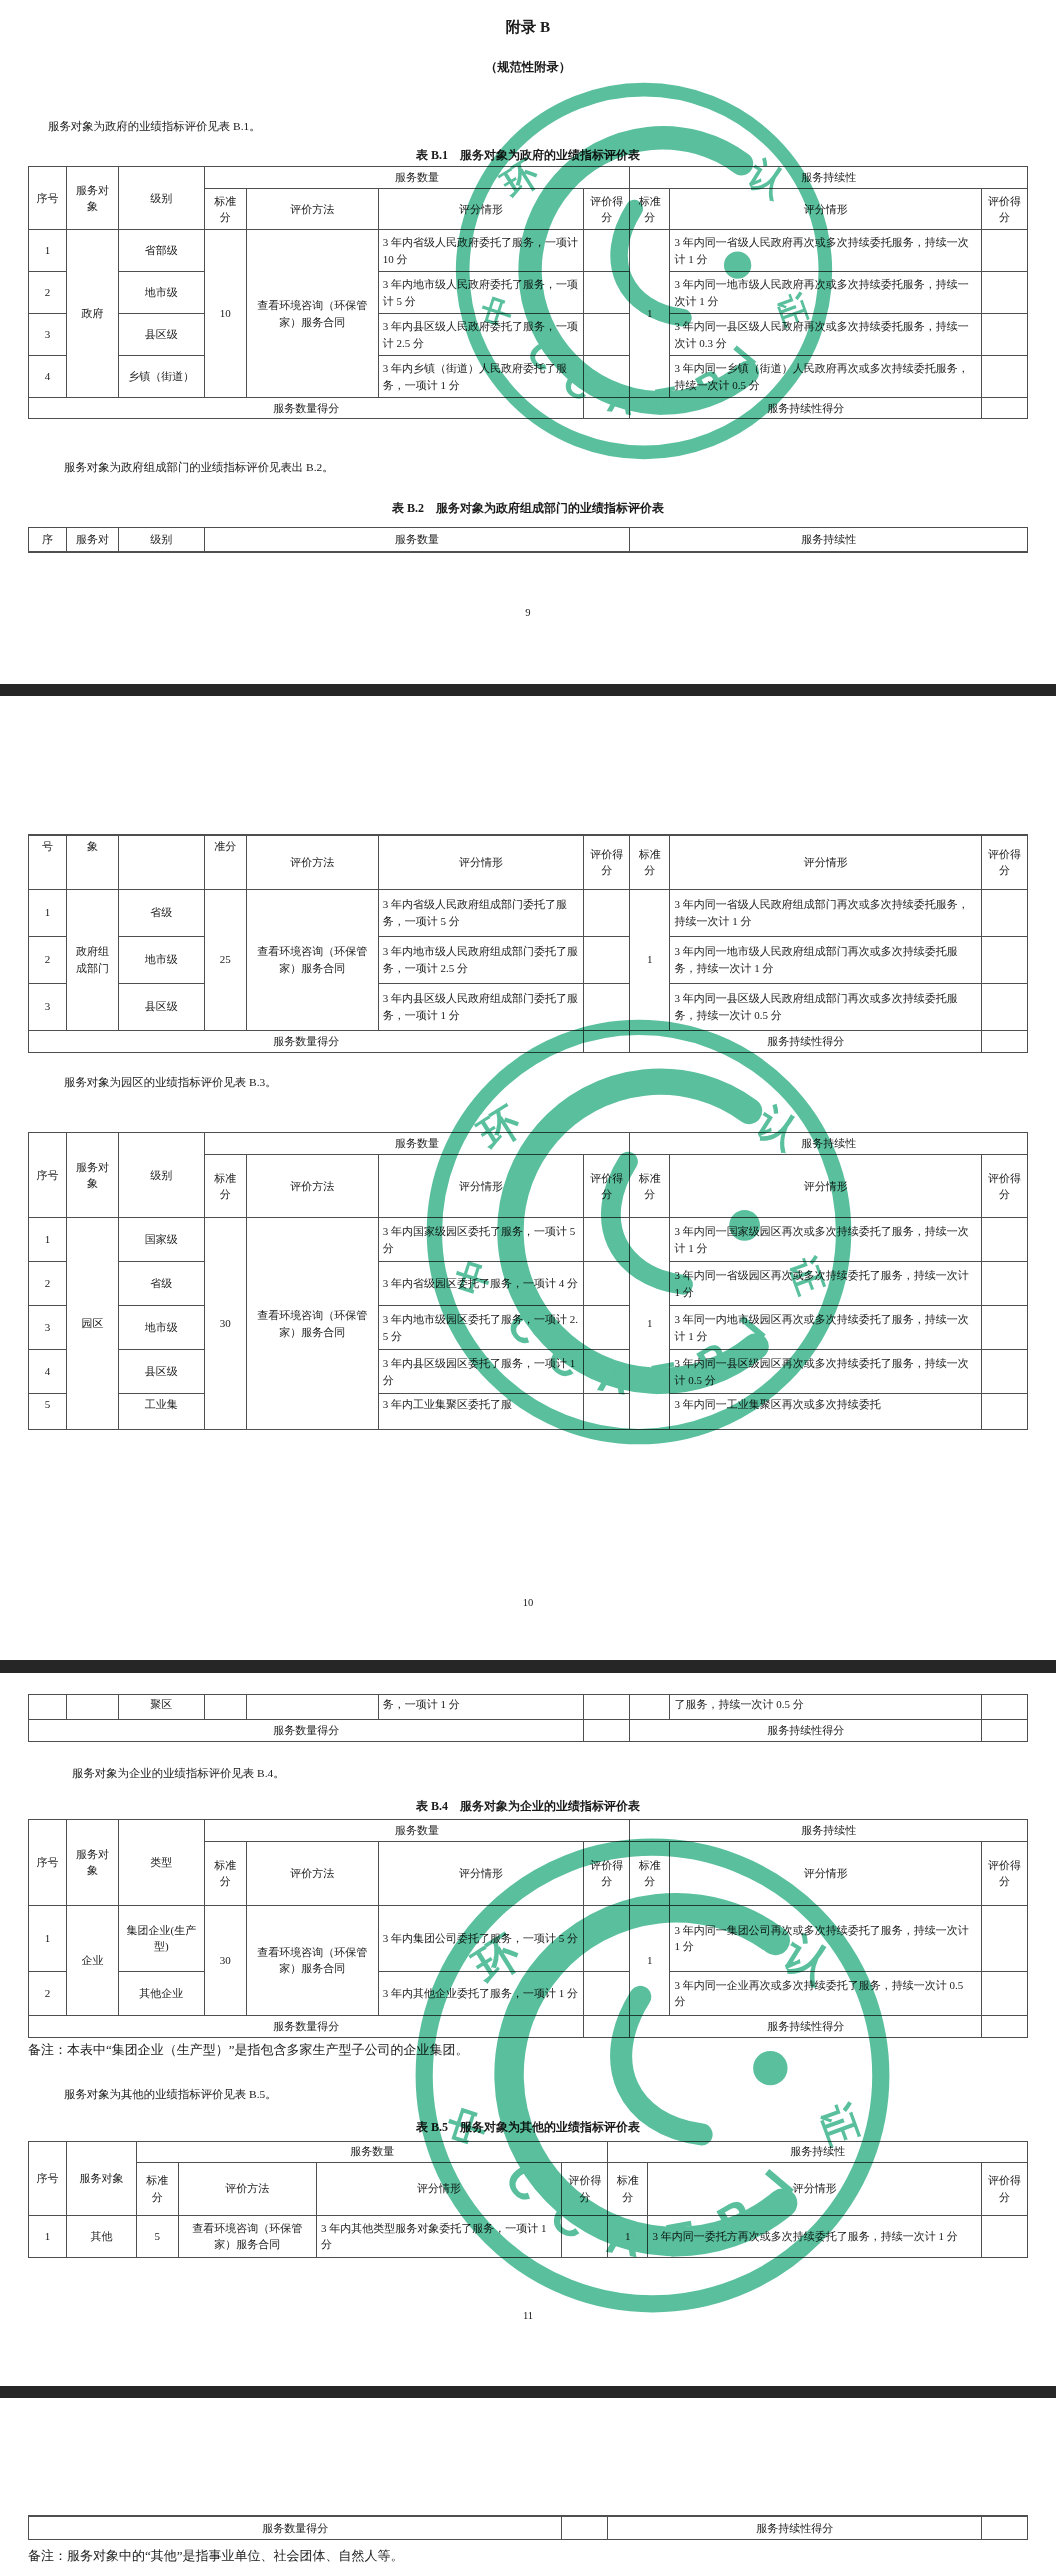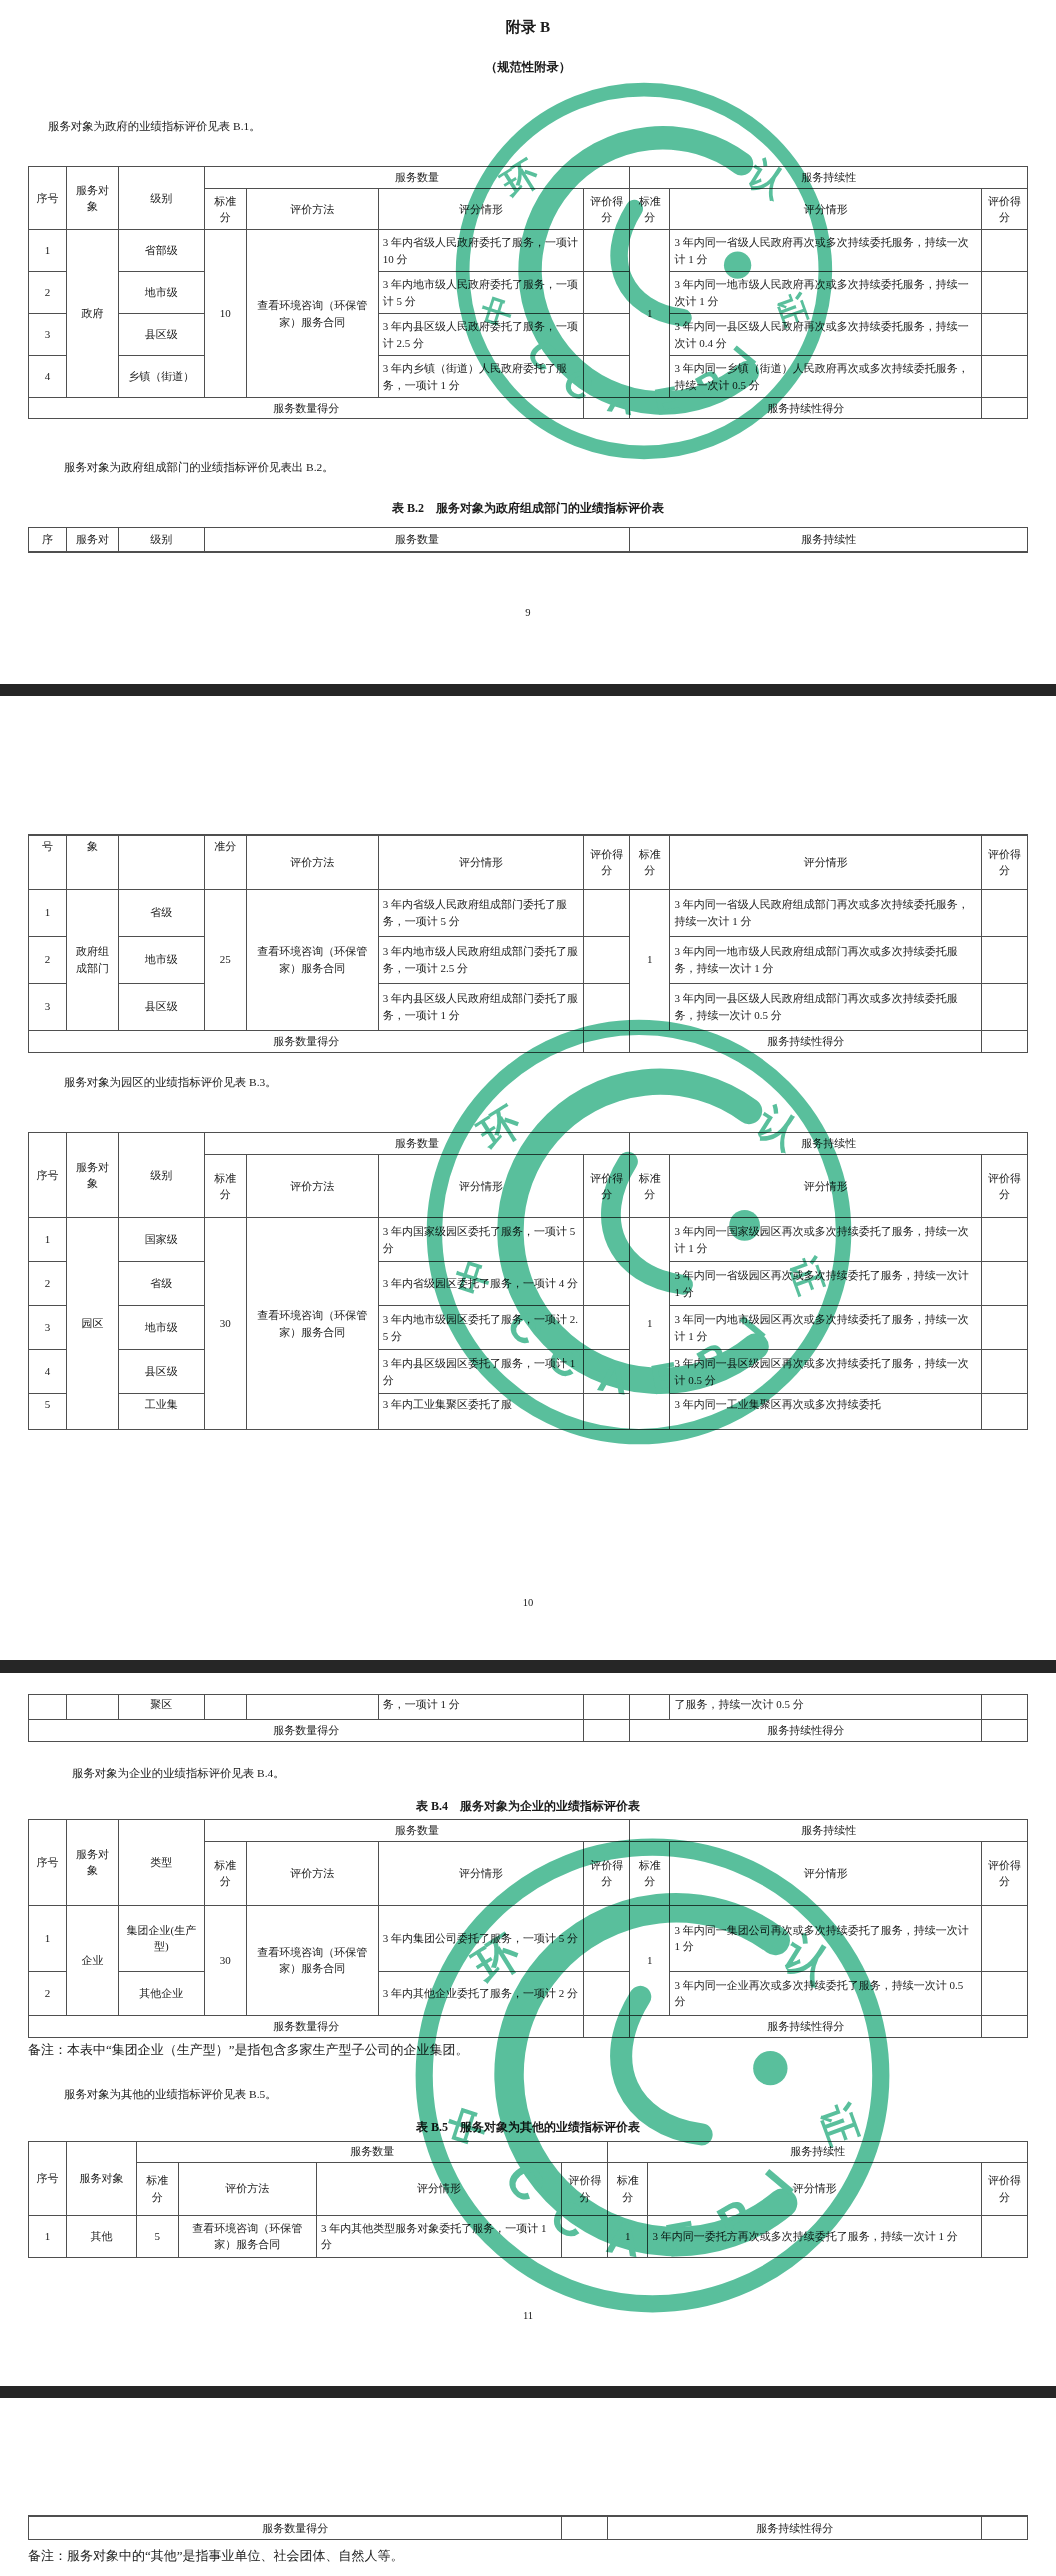--- a/index.html
+++ b/index.html
@@ -55,20 +55,21 @@
 <div class="canvas">
 
   <section class="page" style="height:684px">
     <svg class="stamp" viewBox="0 0 200 200" style="left:449px;top:76px;width:390px;height:390px">
         <use href="#stamp-shape"></use>
       </svg>
 
     <div class="abs ctr h2" style="top:59px">（规范性附录）</div>
     <div class="abs ctr h1" style="top:17px">附录 B</div>
     <div class="abs para" style="top:119px;left:48px">服务对象为政府的业绩指标评价见表 B.1。</div>
+    <div class="abs ctr tbltitle" style="top:147px">表 B.1　服务对象为政府的业绩指标评价表</div>
 
     <table class="abs" style="left:28px;top:166px">
       <colgroup>
           <col style="width:3.8%">
           <col style="width:5.2%">
           <col style="width:8.6%">
           <col style="width:4.2%">
           <col style="width:13.2%">
           <col style="width:20.6%">
           <col style="width:4.6%">
@@ -111,21 +112,21 @@
         <td class="sit">3 年内地市级人民政府委托了服务，一项计 5 分</td>
         <td></td>
         <td class="sit">3 年内同一地市级人民政府再次或多次持续委托服务，持续一次计 1 分</td>
         <td></td>
       </tr>
       <tr style="height:42px">
         <td>3</td>
         <td>县区级</td>
         <td class="sit">3 年内县区级人民政府委托了服务，一项计 2.5 分</td>
         <td></td>
-        <td class="sit">3 年内同一县区级人民政府再次或多次持续委托服务，持续一次计 0.4 分</td>
+        <td class="sit">3 年内同一县区级人民政府再次或多次持续委托服务，持续一次计 0.3 分</td>
         <td></td>
       </tr>
       <tr style="height:42px">
         <td>4</td>
         <td>乡镇（街道）</td>
         <td class="sit">3 年内乡镇（街道）人民政府委托了服务，一项计 1 分</td>
         <td></td>
         <td class="sit">3 年内同一乡镇（街道）人民政府再次或多次持续委托服务，持续一次计 0.5 分</td>
         <td></td>
       </tr>
@@ -403,21 +404,21 @@
         <td rowspan="2">查看环境咨询（环保管家）服务合同</td>
         <td class="sit">3 年内集团公司委托了服务，一项计 5 分</td>
         <td></td>
         <td rowspan="2">1</td>
         <td class="sit">3 年内同一集团公司再次或多次持续委托了服务，持续一次计 1 分</td>
         <td></td>
       </tr>
       <tr style="height:44px">
         <td>2</td>
         <td>其他企业</td>
-        <td class="sit">3 年内其他企业委托了服务，一项计 2 分</td>
+        <td class="sit">3 年内其他企业委托了服务，一项计 1 分</td>
         <td></td>
         <td class="sit">3 年内同一企业再次或多次持续委托了服务，持续一次计 0.5 分</td>
         <td></td>
       </tr>
       <tr style="height:22px">
         <td colspan="6">服务数量得分</td>
         <td></td>
         <td colspan="2">服务持续性得分</td>
         <td></td>
       </tr>

